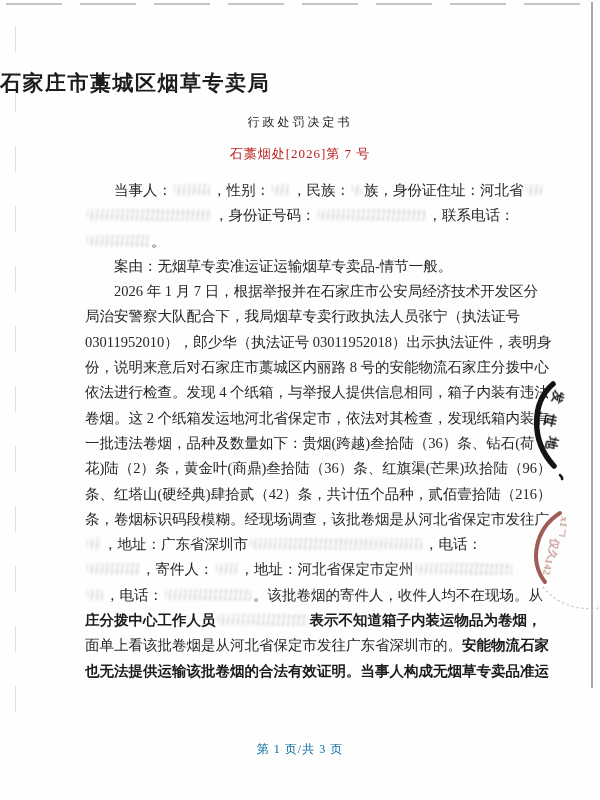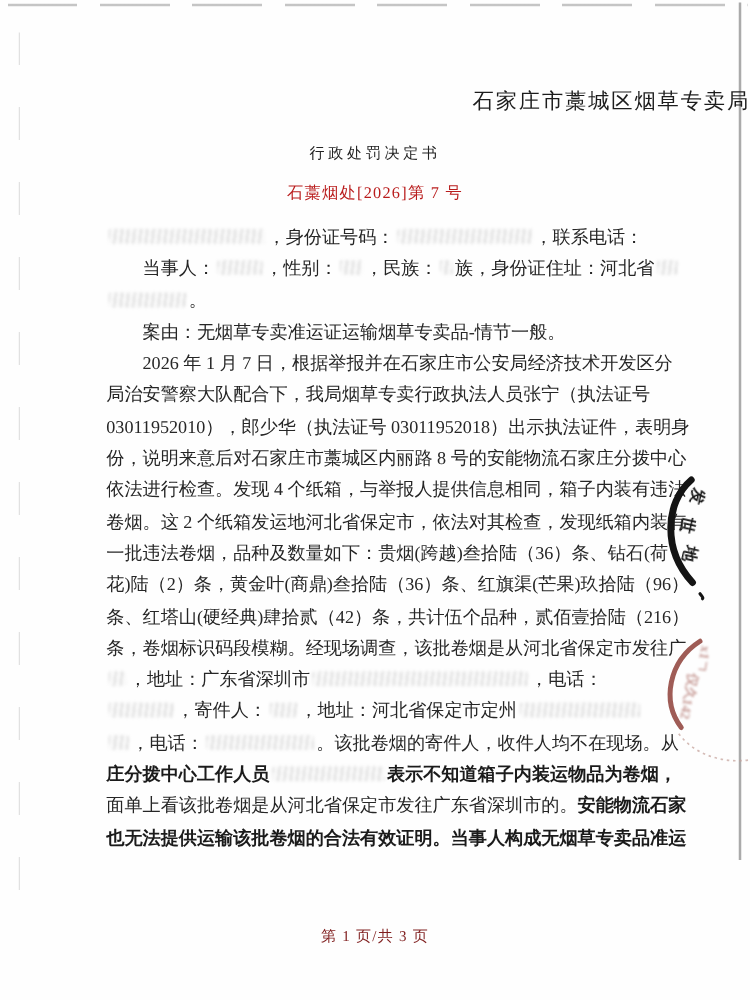--- a/index.html
+++ b/index.html
@@ -14,42 +14,42 @@
   .edge-top{position:absolute;top:3px;left:6px;width:592px;height:2px;
     background:repeating-linear-gradient(90deg,#969696 0 56px,transparent 56px 74px);
     opacity:.55;}
   .edge-right{position:absolute;top:2px;left:591px;width:2px;height:686px;
     background:#8d8d8d;opacity:.75;}
   .edge-left{position:absolute;top:26px;left:15px;width:1px;height:712px;
     background:repeating-linear-gradient(180deg,#b5b5b5 0 26px,transparent 26px 60px);
     opacity:.4;}
 
   
-  .agency{position:absolute;top:69px;left:0;width:100%;margin:0;text-align:right;
-    font-size:17px;font-weight:normal;letter-spacing:1.5px;color:#1c1c1c;}
+  .agency{position:absolute;top:69px;left:0;width:100%;margin:0;text-align:left;
+    font-size:21px;font-weight:bold;letter-spacing:1.5px;color:#1c1c1c;}
   .doc-title{position:absolute;top:114px;left:0;width:100%;margin:0;text-align:center;
     font-size:12px;font-weight:normal;letter-spacing:3px;color:#222;}
   .doc-num{position:absolute;top:145px;left:0;width:100%;text-align:center;
     font-size:13px;letter-spacing:1px;color:#b91c1c;}
 
   
   .body{position:absolute;top:178px;left:85px;width:447px;
     font-size:14.5px;line-height:25.3px;color:#262626;}
   .line{white-space:nowrap;height:25.3px;}
   .indent{padding-left:29px;}
   .bold{font-weight:bold;color:#1b1b1b;}
 
   
   .redact{display:inline-block;height:12px;margin:0 2px;border-radius:2px;
     background:repeating-linear-gradient(97deg,rgba(110,110,110,.5) 0 1.5px,rgba(200,200,200,.15) 1.5px 5px);
     filter:blur(1.1px);opacity:.5;transform:translateY(1px);}
 
   
   .footer{position:absolute;top:741px;left:0;width:100%;text-align:center;
-    font-size:12px;letter-spacing:1px;color:#7f1d1d;}
+    font-size:12px;letter-spacing:1px;color:#0369a1;}
 
   
   .seal{position:absolute;}
   .seal-black{top:378px;left:520px;width:80px;height:110px;}
   .seal-red{top:495px;left:515px;width:100px;height:125px;}
   .seal span{position:absolute;display:block;font-weight:bold;}
   .seal-black span{font-size:13px;color:#161616;transform:rotate(103deg);filter:blur(.3px);}
   .seal-black .g1{left:31px;top:10px;}
   .seal-black .g2{left:23px;top:33px;}
   .seal-black .g3{left:25px;top:56px;}
@@ -65,22 +65,22 @@
 
   <div class="edge-top"></div>
   <div class="edge-right"></div>
   <div class="edge-left"></div>
 
   <h1 class="agency">石家庄市藁城区烟草专卖局</h1>
   <h2 class="doc-title">行政处罚决定书</h2>
   <div class="doc-num">石藁烟处[2026]第 7 号</div>
 
   <div class="body">
+      <div class="line indent"><span>当事人：</span><span class="redact" style="width: 36px;"></span><span>，性别：</span><span class="redact" style="width: 18px;"></span><span>，民族：</span><span class="redact" style="width: 10px;"></span><span>族，身份证住址：河北省</span><span class="redact" style="width: 16px;"></span></div>
       <div class="line"><span class="redact" style="width: 125px;"></span><span>，身份证号码：</span><span class="redact" style="width: 108px;"></span><span>，联系电话：</span></div>
-      <div class="line indent"><span>当事人：</span><span class="redact" style="width: 36px;"></span><span>，性别：</span><span class="redact" style="width: 18px;"></span><span>，民族：</span><span class="redact" style="width: 10px;"></span><span>族，身份证住址：河北省</span><span class="redact" style="width: 16px;"></span></div>
       <div class="line"><span class="redact" style="width: 62px;"></span><span>。</span></div>
       <div class="line indent"><span>案由：无烟草专卖准运证运输烟草专卖品-情节一般。</span></div>
       <div class="line indent"><span>2026 年 1 月 7 日，根据举报并在石家庄市公安局经济技术开发区分</span></div>
       <div class="line"><span>局治安警察大队配合下，我局烟草专卖行政执法人员张宁（执法证号</span></div>
       <div class="line"><span>03011952010），郎少华（执法证号 03011952018）出示执法证件，表明身</span></div>
       <div class="line"><span>份，说明来意后对石家庄市藁城区内丽路 8 号的安能物流石家庄分拨中心</span></div>
       <div class="line"><span>依法进行检查。发现 4 个纸箱，与举报人提供信息相同，箱子内装有违法</span></div>
       <div class="line"><span>卷烟。这 2 个纸箱发运地河北省保定市，依法对其检查，发现纸箱内装有</span></div>
       <div class="line"><span>一批违法卷烟，品种及数量如下：贵烟(跨越)叁拾陆（36）条、钻石(荷</span></div>
       <div class="line"><span>花)陆（2）条，黄金叶(商鼎)叁拾陆（36）条、红旗渠(芒果)玖拾陆（96）</span></div>

